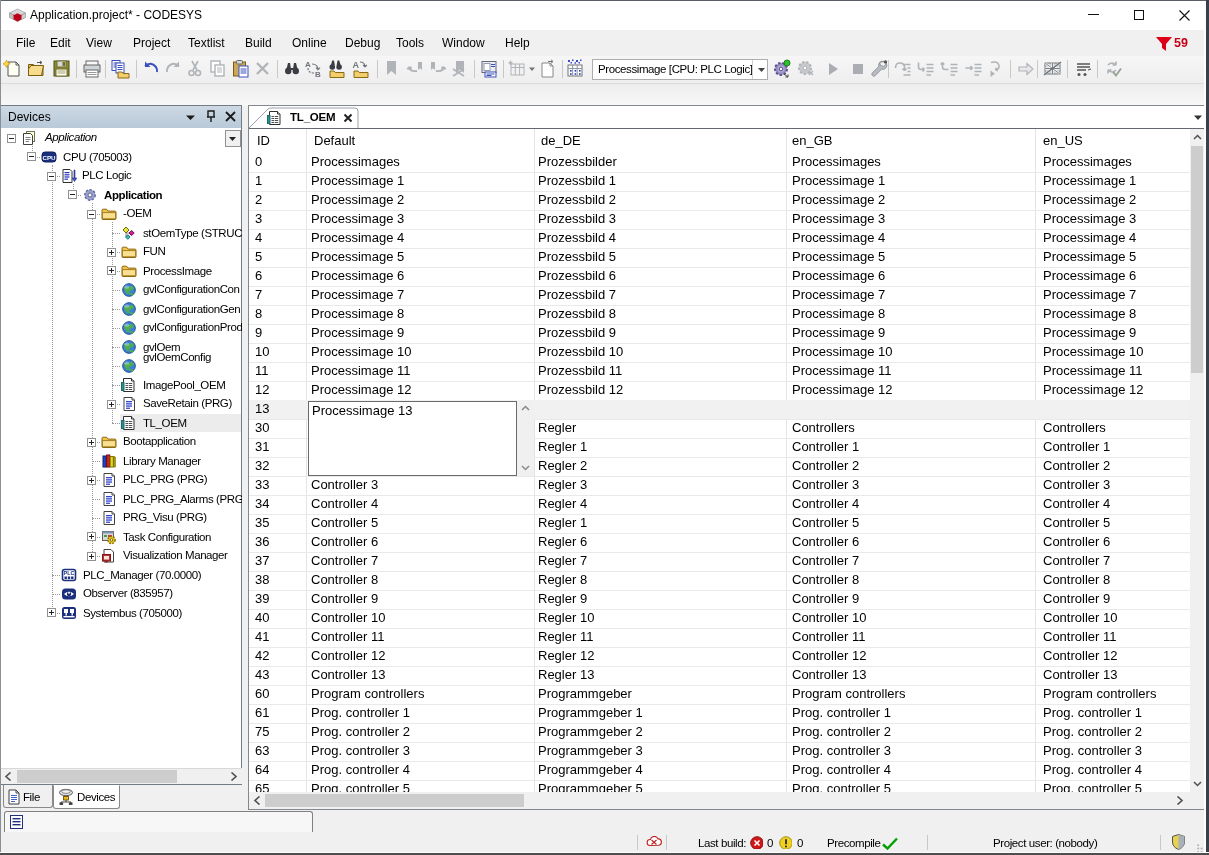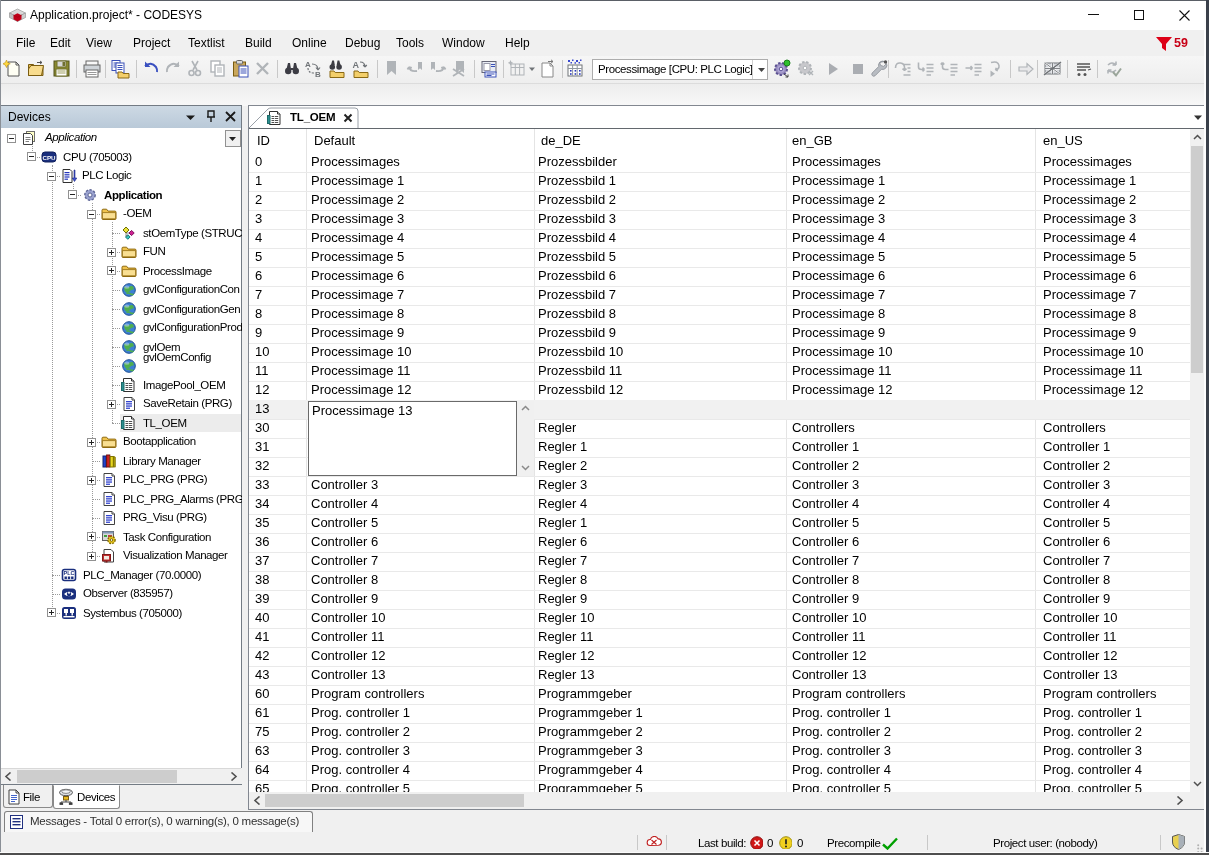--- a/index.html
+++ b/index.html
@@ -1075,21 +1075,20 @@
 <div class="abs" style="left:10px;top:815px">
       <svg width="13" height="14" viewBox="0 0 13 14" style="">
         <rect x="0.5" y="0.5" width="12" height="13" fill="#fff" stroke="#203080"></rect>
         <g fill="#203080">
           <rect x="2.5" y="3" width="8" height="1.4"></rect>
           <rect x="2.5" y="6" width="8" height="1.4"></rect>
           <rect x="2.5" y="9" width="8" height="1.4"></rect>
         </g>
       </svg>
     </div>
-<div class="ntx" style="left:30px;top:812px;color:#303030;letter-spacing:-0.25px;line-height:19px">Messages - Total 0 error(s), 0 warning(s), 0 message(s)</div>
 <div class="abs" style="left:1px;top:832px;width:1207px;height:21px;background:#f0f0f0"></div>
 <div class="abs" style="left:637px;top:835px;width:1px;height:15px;background:#c8c8c8"></div>
 <div class="abs" style="left:666px;top:835px;width:1px;height:15px;background:#c8c8c8"></div>
 <div class="abs" style="left:927px;top:835px;width:1px;height:15px;background:#c8c8c8"></div>
 <div class="abs" style="left:1160px;top:835px;width:1px;height:15px;background:#c8c8c8"></div>
 <div class="abs" style="left:646px;top:836px">
       <svg width="16" height="11" viewBox="0 0 16 11" style="">
         <path d="M4 9.5 a3 3 0 0 1 0.4-6 a4 4 0 0 1 7.6-0.6 a2.8 2.8 0 0 1 0.4 6.4z" fill="#fff" stroke="#c02020" stroke-width="1.1"></path>
         <path d="M5.5 4 l5 4.5 M10.5 4 l-5 4.5" stroke="#c02020" stroke-width="1.1"></path>
       </svg>

